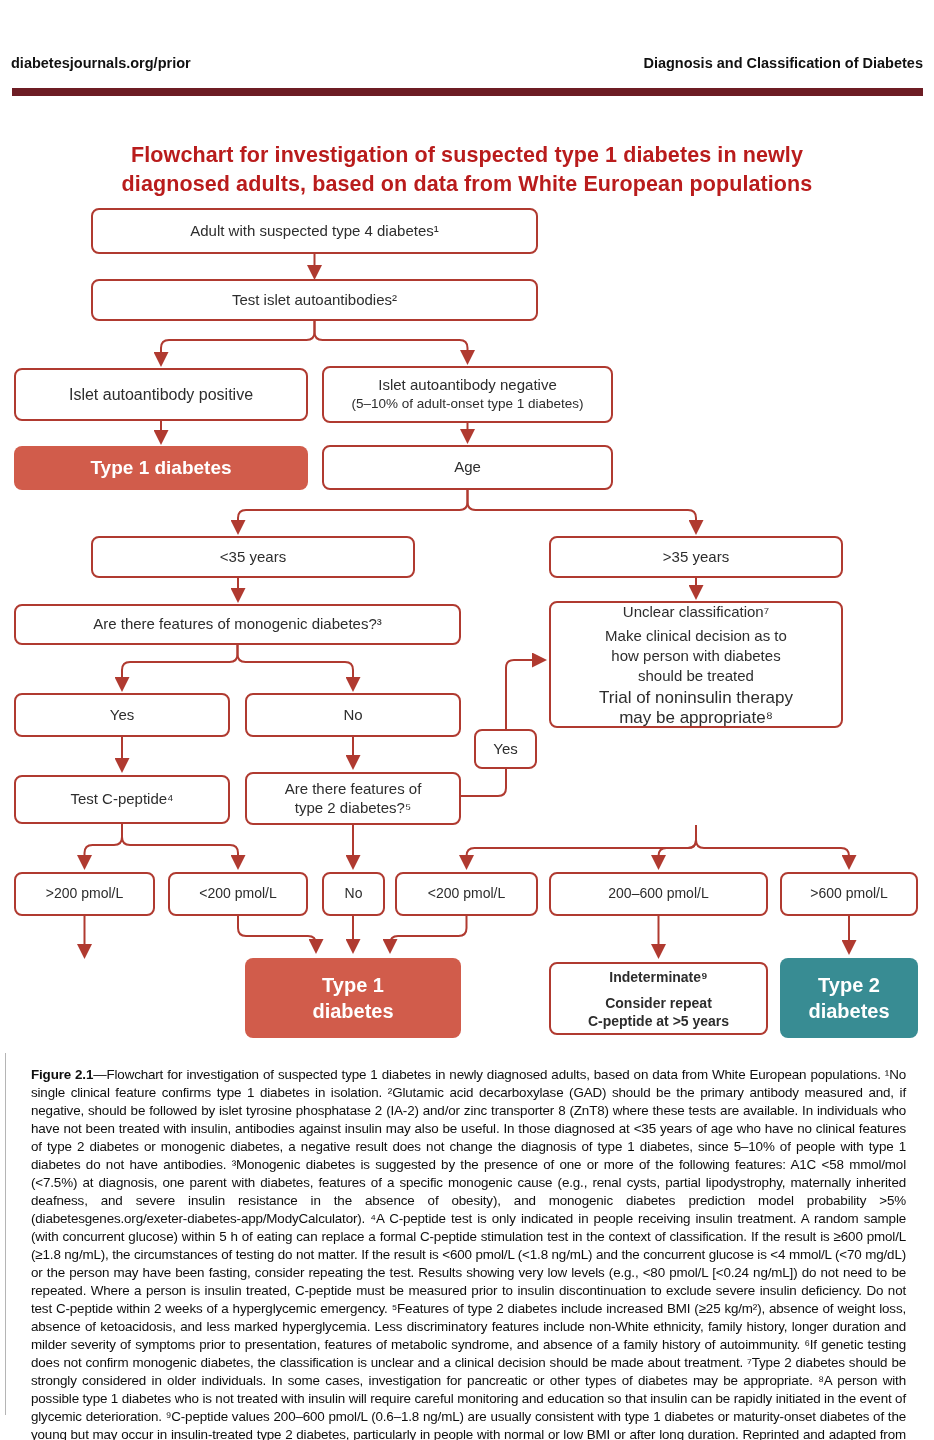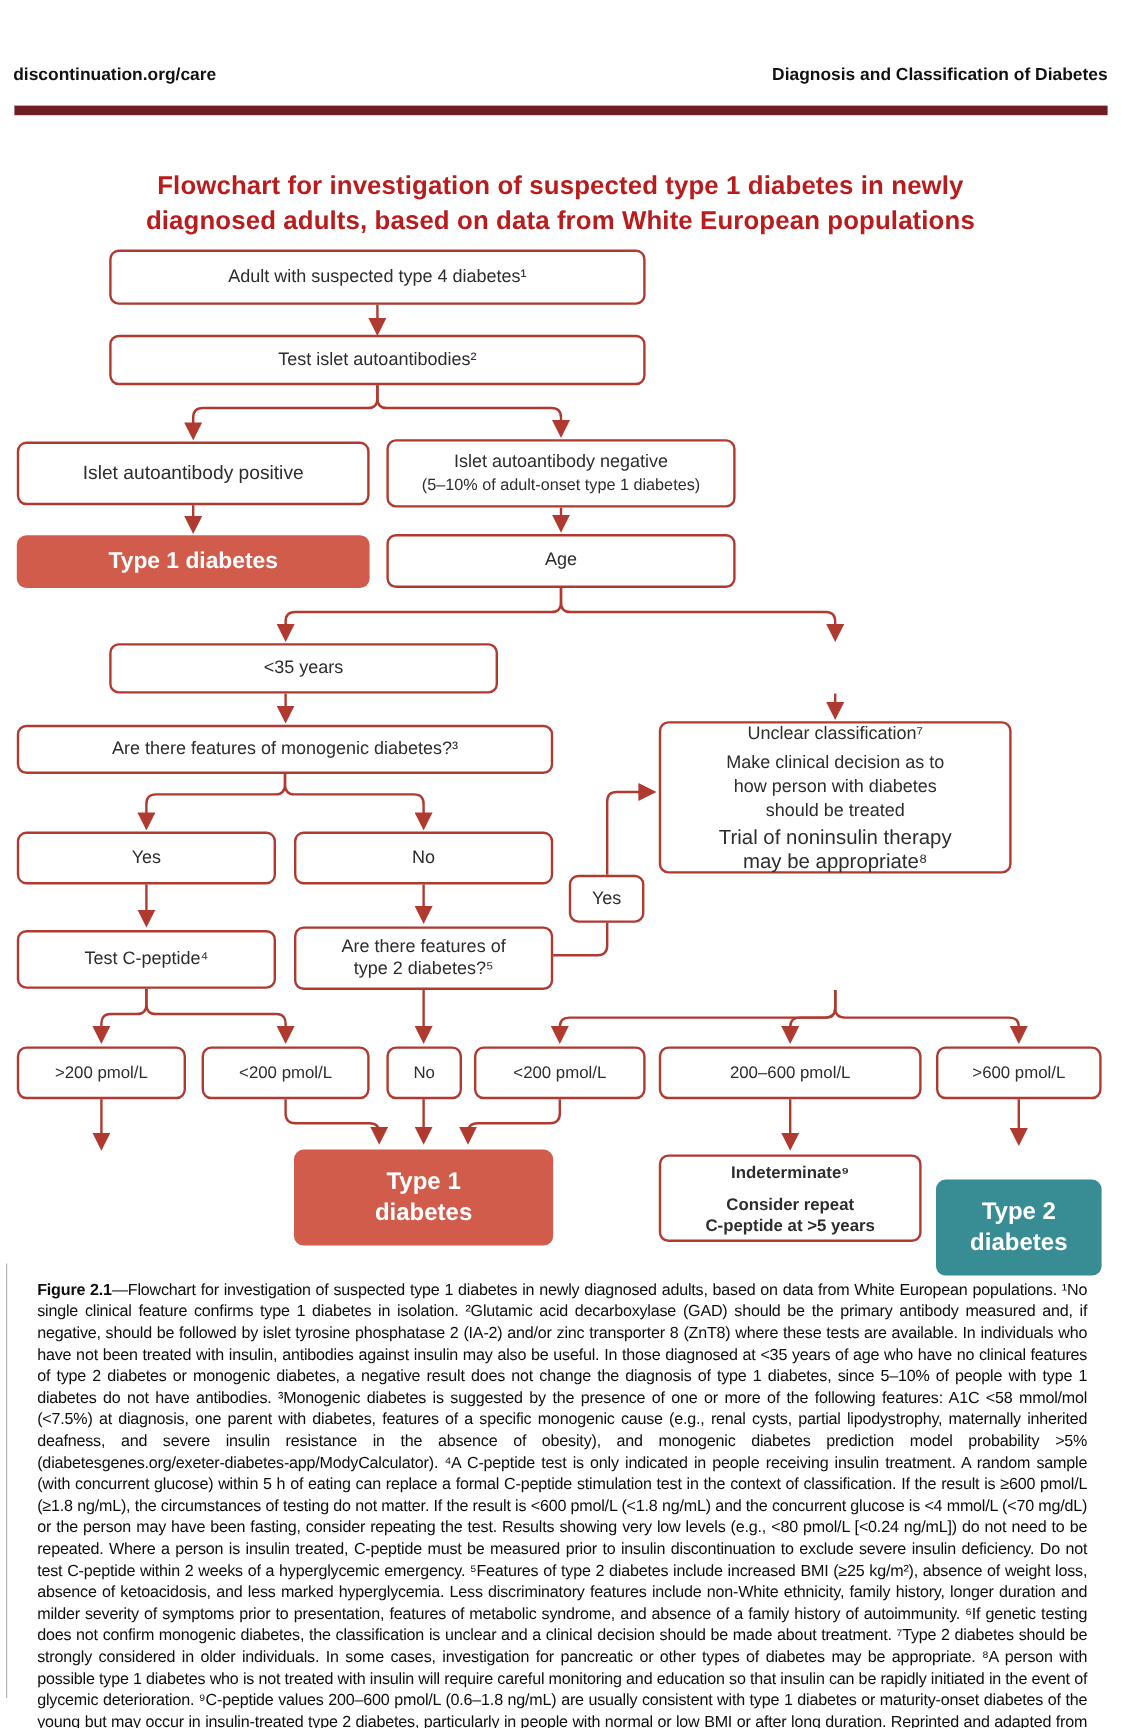--- a/index.html
+++ b/index.html
@@ -17,21 +17,21 @@
   .title{position:absolute;left:0;top:141px;width:934px;text-align:center;
          font-size:21.5px;line-height:29px;font-weight:600;color:#b91c1c;letter-spacing:.1px;}
   .connectors{position:absolute;left:0;top:0;width:934px;height:1060px;}
   .conn{stroke:var(--accent-red);stroke-width:2;fill:none;stroke-linejoin:round;stroke-linecap:butt;}
   #ah path{fill:var(--accent-red);}
   .fbox{position:absolute;box-sizing:border-box;background:#fff;border:2px solid var(--accent-red);
         border-radius:8px;display:flex;flex-direction:column;align-items:center;justify-content:center;
         text-align:center;font-size:15px;color:#2d2d2d;padding:2px 8px;line-height:1.25;}
   .filled{border:none;color:#fff;font-weight:700;}
   .fill-red{background:var(--fill-red);justify-content:center;}
-  .fill-teal{background:var(--fill-teal);margin-top:25px;}
+  .fill-teal{background:var(--fill-teal);}
   .b-adult{left:91px;top:208px;width:447px;height:46px;}
   .b-test{left:91px;top:279px;width:447px;height:42px;}
   .b-isletpos{left:14px;top:368px;width:294px;height:53px;font-size:16px;}
   .b-isletneg{left:322px;top:366px;width:291px;height:57px;}
   .b-isletneg .sub{font-size:13.5px;margin-top:1px;}
   .b-type1a{left:14px;top:446px;width:294px;height:44px;font-size:19px;}
   .b-age{left:322px;top:445px;width:291px;height:45px;}
   .b-u35{left:91px;top:536px;width:324px;height:42px;align-items:center;}
   .b-o35{left:549px;top:536px;width:294px;height:42px;}
   .b-monoq{left:14px;top:604px;width:447px;height:41px;}
@@ -59,21 +59,21 @@
   .b-type2{left:780px;top:958px;width:138px;height:80px;font-size:20px;line-height:26px;}
   .caption{position:absolute;left:31px;top:1053px;width:875px;font-size:13.4px;line-height:18px;
            text-align:justify;color:#0e0e0e;letter-spacing:-0.15px;}
   .edge-line{position:absolute;left:5px;top:1053px;width:1px;height:362px;background:#b5b5b5;}
 </style>
 </head>
 <body>
 
 <div class="page">
 
-  <div class="hdr-left">discontinuation.org/care</div>
+  <div class="hdr-left">diabetesjournals.org/prior</div>
   <div class="hdr-right">Diagnosis and Classification of Diabetes</div>
   <div class="maroon-bar"></div>
 
   <div class="title">
     <div>Flowchart for investigation of suspected type 1 diabetes in newly</div>
     <div>diagnosed adults, based on data from White European populations</div>
   </div>
 
   <svg class="connectors" viewBox="0 0 934 1060" xmlns="http://www.w3.org/2000/svg">
     <defs>
@@ -132,20 +132,23 @@
   </div>
 
   <div class="fbox b-age">
     <span>Age</span>
   </div>
 
   <div class="fbox b-u35">
     <span>&lt;35 years</span>
   </div>
 
+  <div class="fbox b-o35">
+    <span>&gt;35 years</span>
+  </div>
 
   <div class="fbox b-monoq">
     <span>Are there features of monogenic diabetes?³</span>
   </div>
 
   <div class="fbox b-unclear">
     <div class="l1">Unclear classification⁷</div>
     <div class="body">Make clinical decision as to</div>
     <div class="body">how person with diabetes</div>
     <div class="body">should be treated</div>

